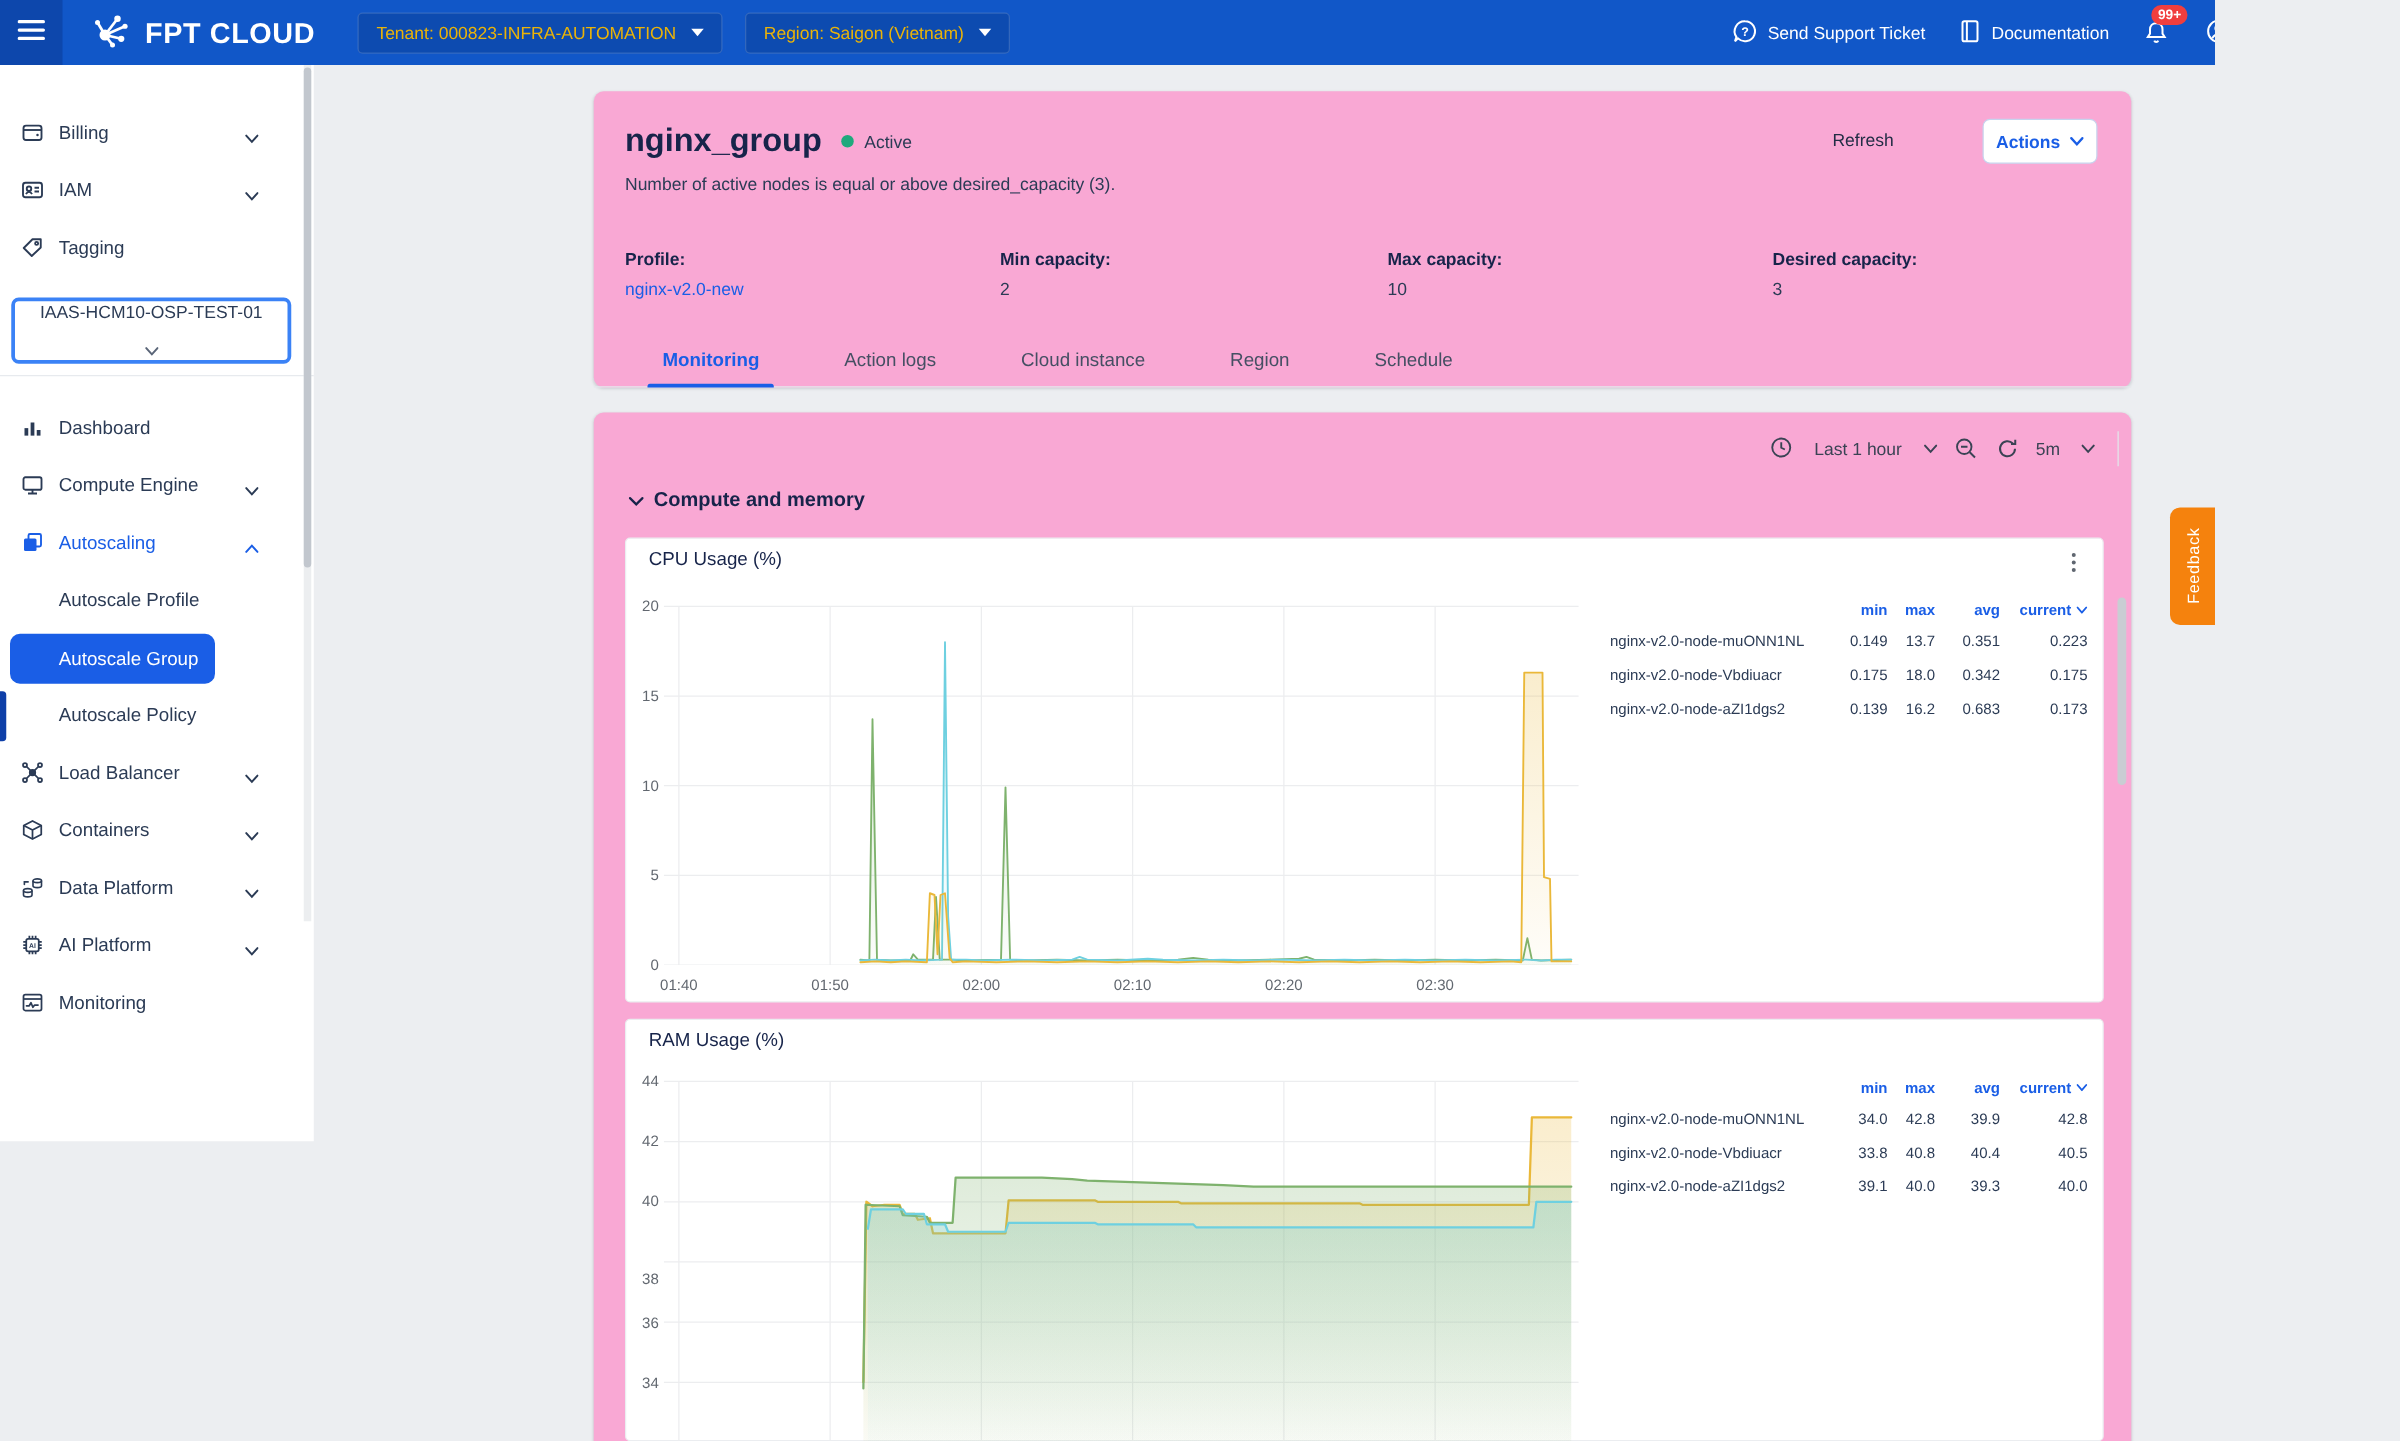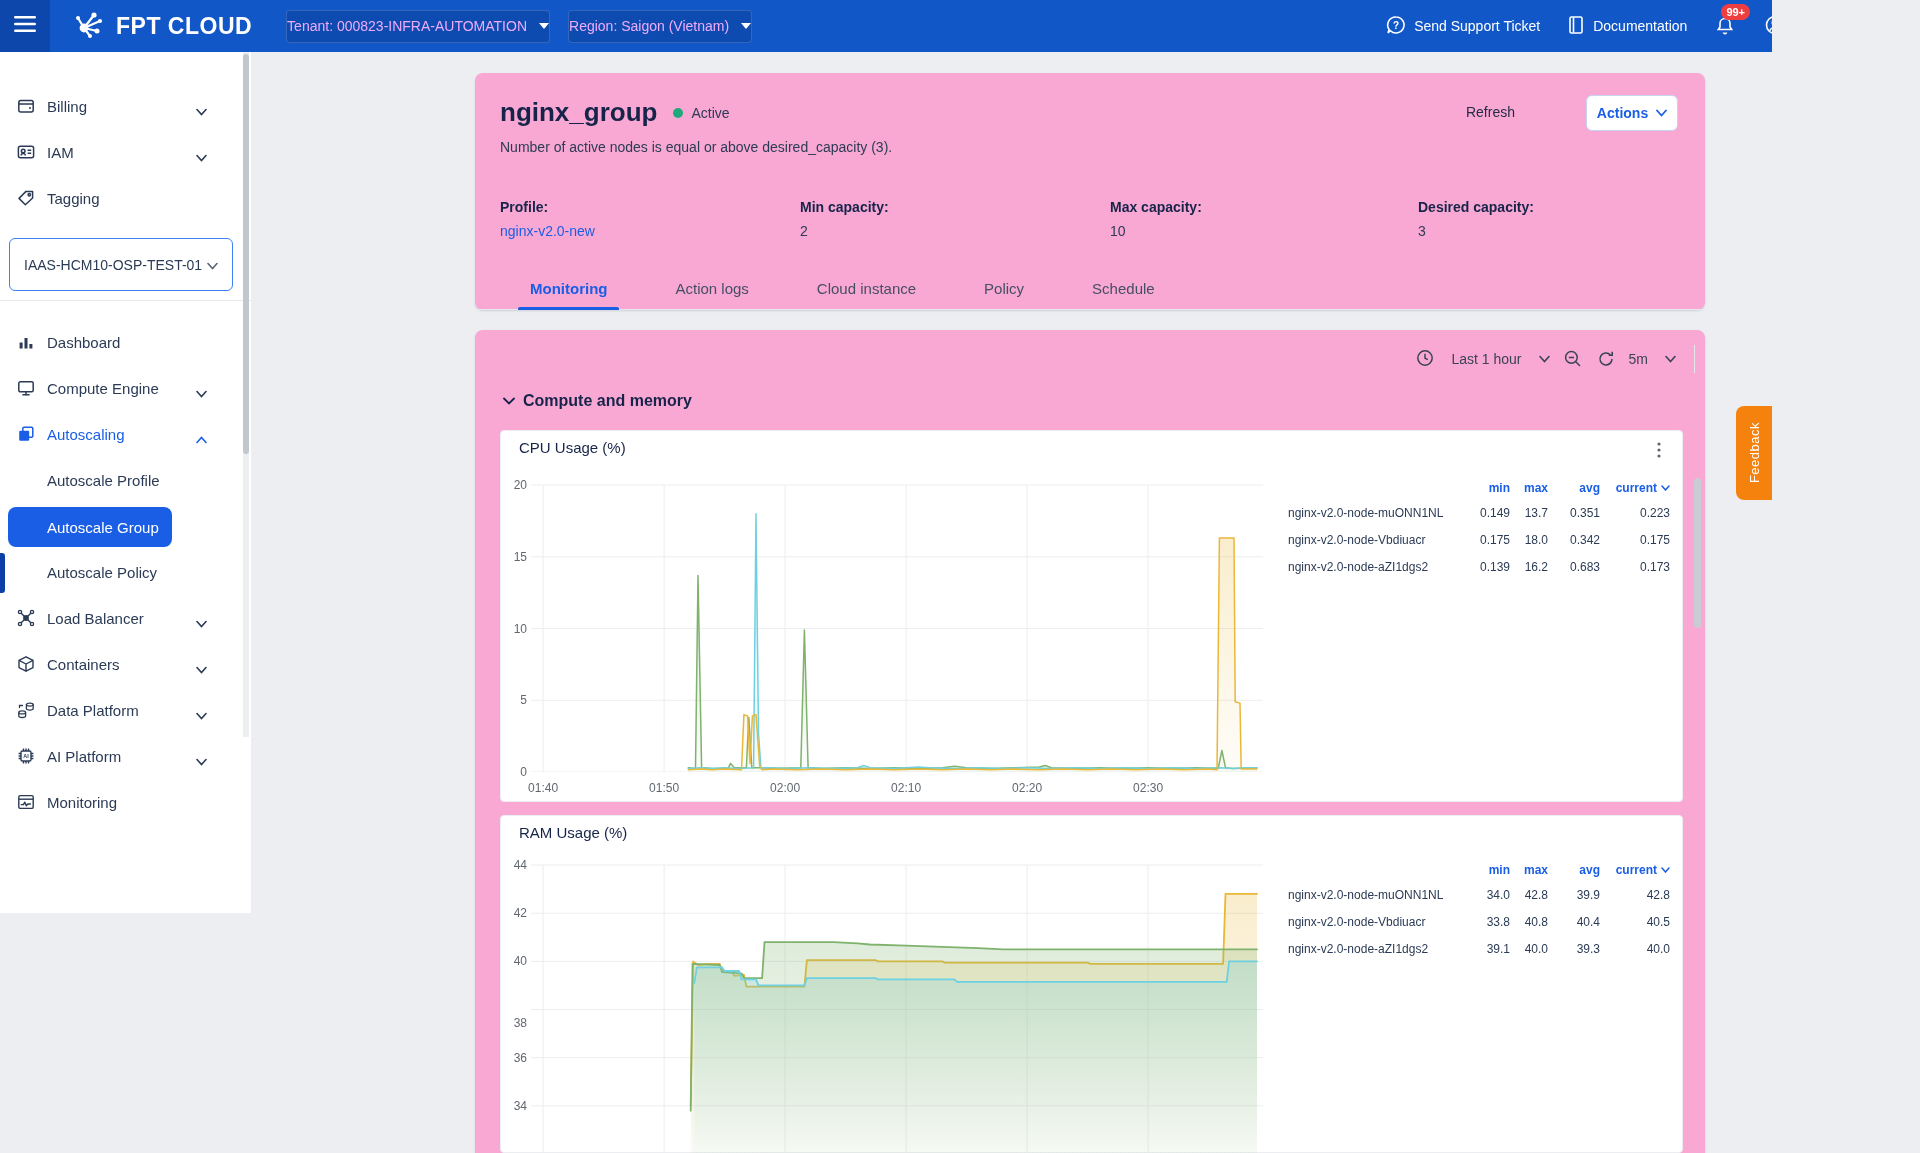--- a/index.html
+++ b/index.html
@@ -5,41 +5,41 @@
   * { margin:0; padding:0; box-sizing:border-box; }
   html,body { width:1920px; height:1153px; overflow:hidden; }
   body { font-family:"Liberation Sans", sans-serif; background:#ECEEF1; color:#2B3B55; }
   #app { position:relative; width:1772px; height:1153px; overflow:hidden; }
 
   
   .topbar { position:absolute; left:0; top:0; width:1920px; height:52px; background:#1157C8; display:flex; align-items:center; color:#fff; z-index:30; }
   .hamburger { width:50px; height:52px; background:#0D47AC; display:flex; align-items:center; justify-content:center; cursor:pointer; flex:0 0 auto; }
   .logo { display:flex; align-items:center; margin-left:22px; gap:8px; }
   .logo-text { font-size:23px; font-weight:800; letter-spacing:.5px; white-space:nowrap; }
-  .tb-pill { display:flex; align-items:center; gap:12px; height:33px; padding:0 0; border-radius:4px; background:#0D4BB0; border:1px solid rgba(255,255,255,.16); color:#f0abfc; font-size:14px; cursor:pointer; white-space:nowrap; }
+  .tb-pill { display:flex; align-items:center; gap:12px; height:33px; padding:0 14px; border-radius:4px; background:#0D4BB0; border:1px solid rgba(255,255,255,.16); color:#eab308; font-size:14px; cursor:pointer; white-space:nowrap; }
   .tb-pill.tenant { margin-left:34px; }
   .tb-pill.region { margin-left:18px; }
   .tri { width:0; height:0; border-left:5px solid transparent; border-right:5px solid transparent; border-top:6px solid #fff; }
   .tb-right { margin-left:auto; display:flex; align-items:center; gap:26px; margin-right:22px; }
   .tb-item { display:flex; align-items:center; gap:7px; font-size:14px; cursor:pointer; white-space:nowrap; }
   .bell-wrap { position:relative; cursor:pointer; width:24px; height:24px; }
   .badge99 { position:absolute; top:-10px; left:8px; background:#F03E3E; color:#fff; font-size:11px; font-weight:700; border-radius:9px; padding:1.5px 5px; line-height:13px; }
 
   
   .sidebar { position:absolute; left:0; top:52px; width:251px; height:861px; background:#fff; z-index:20; padding-top:31px; }
   .sb-item { display:flex; align-items:center; height:46px; padding-left:16px; font-size:15px; color:#2B3B55; cursor:pointer; position:relative; }
   .sb-item .ic { width:20px; height:20px; margin-right:11px; flex:0 0 auto; display:flex; align-items:center; justify-content:center; }
   .sb-item .lbl { flex:1; white-space:nowrap; }
   .sb-item .chev { position:absolute; right:44px; top:50%; margin-top:-4px; }
   .sb-item .chev.up svg { transform:rotate(180deg); }
   .sb-item.active { color:#1A5EE6; }
   .sb-item.sub { padding-left:47px; }
   .sb-item.selected-pill { margin:4px 0 2px 8px; width:164px; height:40px; background:#1A5EE6; border-radius:8px; color:#fff; padding-left:39px; }
   .sel-indicator { position:absolute; left:0; width:5px; background:#0E3FA8; border-radius:0 3px 3px 0; }
-  .sb-selector { margin:17px 0 0 9px; width:224px; height:53px; border:1px solid #3b82f6; border-radius:6px; display:flex; align-items:center; padding:0 14px; font-size:14px; color:#2B3B55; cursor:pointer; justify-content:space-between; }
+  .sb-selector { margin:17px 0 0 9px; width:224px; height:53px; border:3px solid #3b82f6; border-radius:6px; display:flex; align-items:center; padding:0 14px; font-size:14px; color:#2B3B55; cursor:pointer; justify-content:space-between;flex-direction:column; }
   .sb-divider { margin-top:9px; height:1px; background:#E7EAEE; width:251px; margin-bottom:18px; }
   .sb-scroll-track { position:absolute; left:243px; top:52px; width:6px; height:685px; background:#ECEEF0; z-index:21; }
   .sb-scroll-thumb { position:absolute; left:243px; top:54px; width:6px; height:400px; background:#C2C7CE; border-radius:3px; z-index:22; }
 
   
   .card { position:absolute; background:#f9a8d4; border-radius:8px; box-shadow:0 1px 2px rgba(16,24,40,.06),0 1px 3px rgba(16,24,40,.08); }
   .card1 { left:475px; top:73px; width:1230px; height:237px; }
   .card2 { left:475px; top:330px; width:1230px; height:823px; border-radius:8px 8px 0 0; overflow:hidden; }
 
   .title-row { position:absolute; left:25px; top:24px; display:flex; align-items:center; }
@@ -350,21 +350,21 @@
         </div>
         <div class="field" style="left: 943px;">
           <div class="f-label">Desired capacity:</div>
           <div class="f-value">3</div>
         </div>
       </div>
     <div class="tabs" id="tabs">
         <div class="tab active">Monitoring</div>
         <div class="tab">Action logs</div>
         <div class="tab">Cloud instance</div>
-        <div class="tab">Policy</div>
+        <div class="tab">Region</div>
         <div class="tab">Schedule</div>
       </div>
   </section>
 
   <section class="card card2" id="card2">
     <div class="chart-toolbar">
       <div class="ct-group">
         <span><svg width="18" height="18" viewBox="0 0 18 18" fill="none" stroke="#3A4354" stroke-width="1.5">
               <circle cx="9" cy="9" r="7.2"></circle>
               <path d="M9 4.8v4.4l2.9 1.4"></path>

